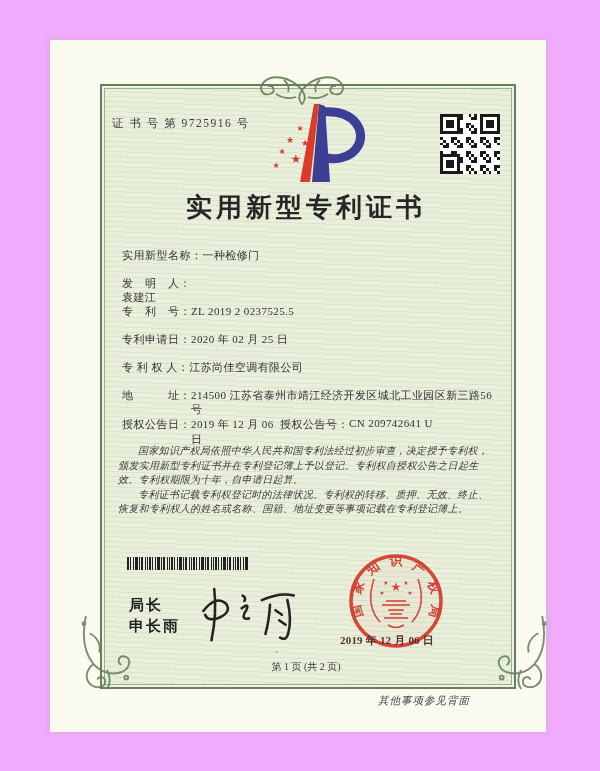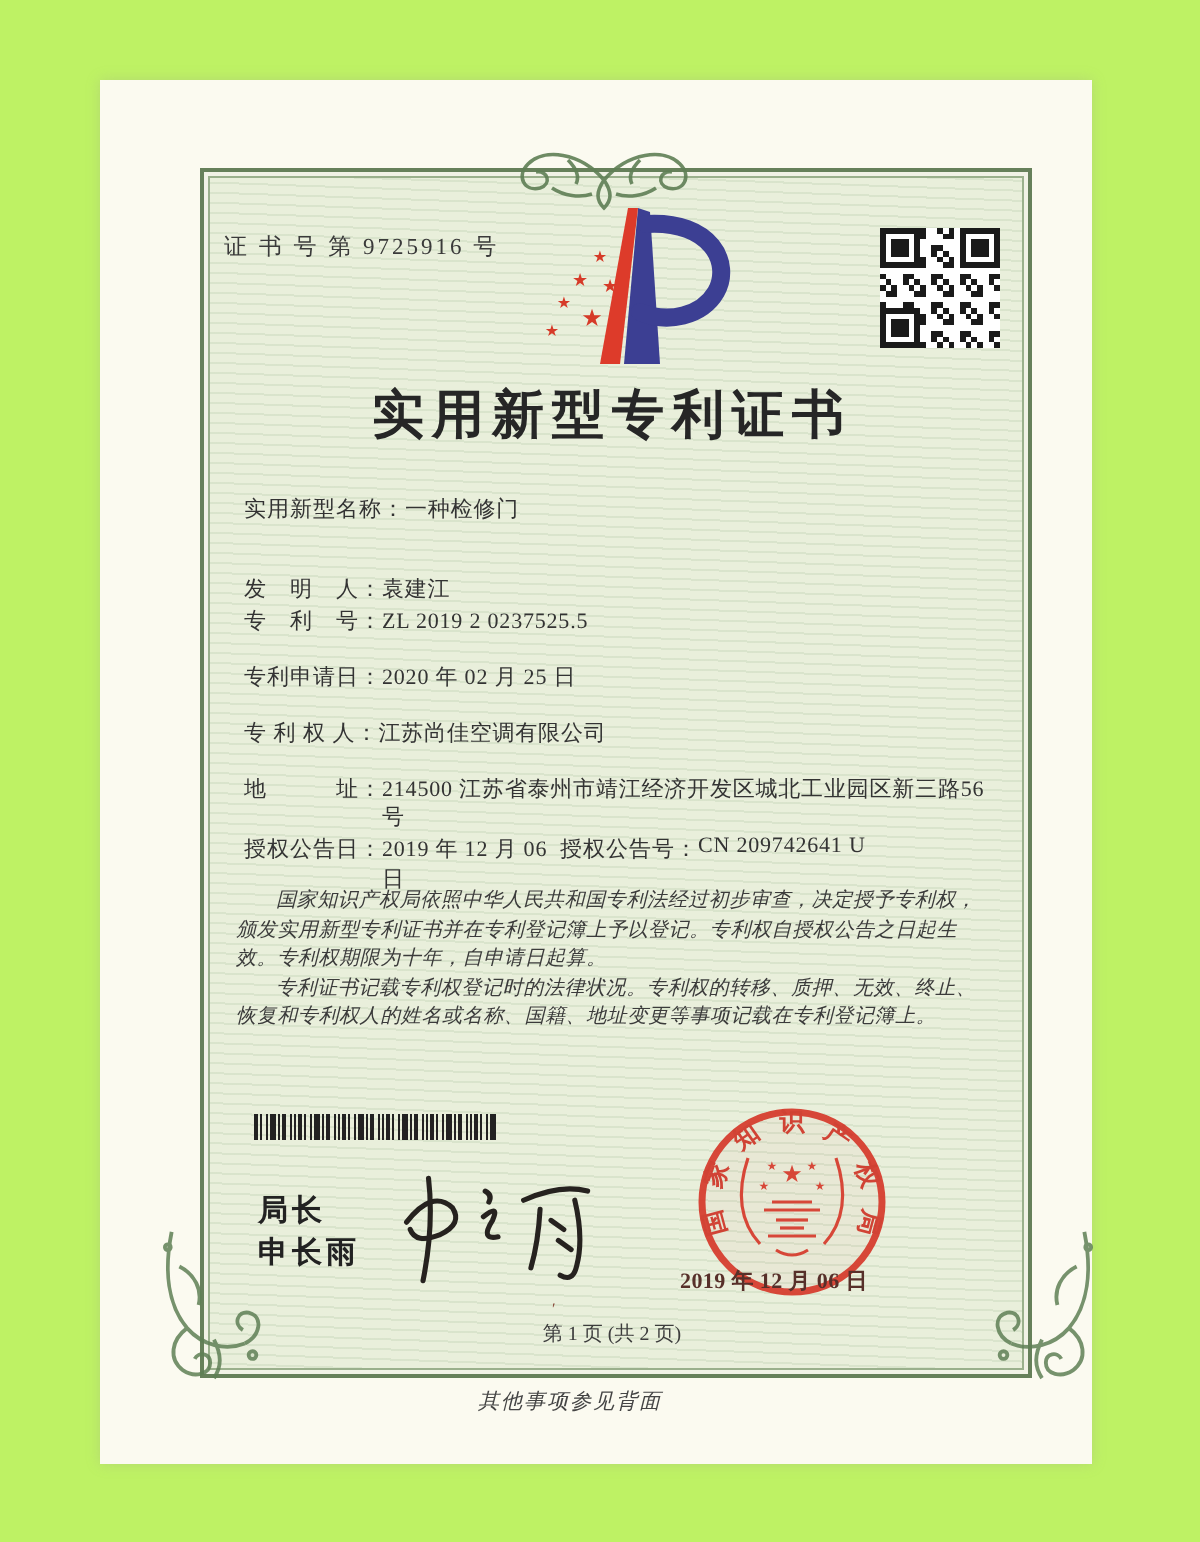--- a/index.html
+++ b/index.html
@@ -1,16 +1,16 @@
 <!DOCTYPE html>
 <html><head>
 <meta charset="utf-8">
 <style>
   html,body{margin:0;padding:0;background:#ffffff;}
-  .canvas{position:relative;width:600px;height:771px;background:#bef264;overflow:hidden;
+  .canvas{position:relative;width:600px;height:771px;background:#f0abfc;overflow:hidden;
           font-family:"Liberation Serif","DejaVu Serif",serif;color:#2e2e2e;}
   .paper{position:absolute;left:50px;top:40px;width:496px;height:692px;background:#fbfaf0;
          box-shadow:0 0 6px rgba(160,170,140,.35);}
   .frame{position:absolute;left:100px;top:84px;width:412px;height:601px;
          border:2px solid #66805a;
          box-shadow:inset 0 0 0 2px rgba(251,250,240,.9), inset 0 0 0 3px #9ab08c;
          background-color:#e9efdb;
          background-image:repeating-linear-gradient(2deg, rgba(135,170,125,.16) 0px, rgba(135,170,125,.16) 1px, transparent 1px, transparent 5px);}
   .abs{position:absolute;}
   .cert-no{left:112px;top:116px;font-size:11.5px;letter-spacing:1.5px;color:#3a3a3a;}
@@ -24,21 +24,21 @@
   .grant-no{display:flex;}
   .paras{left:118px;top:444px;width:374px;font-size:10px;line-height:14.6px;color:#3b3b3b;
          font-style:italic;letter-spacing:.3px;}
   .paras p{margin:0;text-indent:2em;}
   .signer{left:129px;font-size:15px;font-weight:600;letter-spacing:2px;color:#222;
           font-family:"Liberation Sans","DejaVu Sans",sans-serif;}
   .seal-date{left:340px;top:633px;width:112px;font-size:11px;font-weight:bold;color:#57302a;
              letter-spacing:.2px;z-index:6;}
   .page-info{left:100px;top:660px;width:412px;text-align:center;font-size:10px;color:#3c3c3c;}
   .page-mark{left:276px;top:650px;font-size:8px;color:#8a4a3a;}
-  .footer-note{left:100px;top:694px;width:370px;text-align:center;font-size:10.5px;
+  .footer-note{left:100px;top:694px;width:370px;text-align:right;font-size:10.5px;
                font-style:italic;color:#444;letter-spacing:1px;}
   svg{display:block;}
 </style>
 </head>
 <body>
 
 <div class="canvas">
 
   <div class="paper abs"></div>
   <div class="frame abs"></div>
@@ -194,21 +194,21 @@
       <path d="M0,14 h7 v7 h-7 z M1,15 v5 h5 v-5 z" fill="#1a1a1a" fill-rule="evenodd"></path>
       <rect x="2" y="16" width="3" height="3" fill="#1a1a1a"></rect>
     </svg>
 
   <div class="abs title">实用新型专利证书</div>
 
   <div class="abs field-row" style="top:248px;">
     <span class="field-label">实用新型名称：</span>
     <span class="field-value">一种检修门</span>
   </div>
-  <div class="abs field-row" style="top:288px;">
+  <div class="abs field-row" style="top:276px;flex-direction:column;">
     <span class="field-label">发　明　人：</span>
     <span class="field-value">袁建江</span>
   </div>
   <div class="abs field-row" style="top:304px;">
     <span class="field-label">专　利　号：</span>
     <span class="field-value">ZL 2019 2 0237525.5</span>
   </div>
   <div class="abs field-row" style="top:332px;">
     <span class="field-label">专利申请日：</span>
     <span class="field-value">2020 年 02 月 25 日</span>

